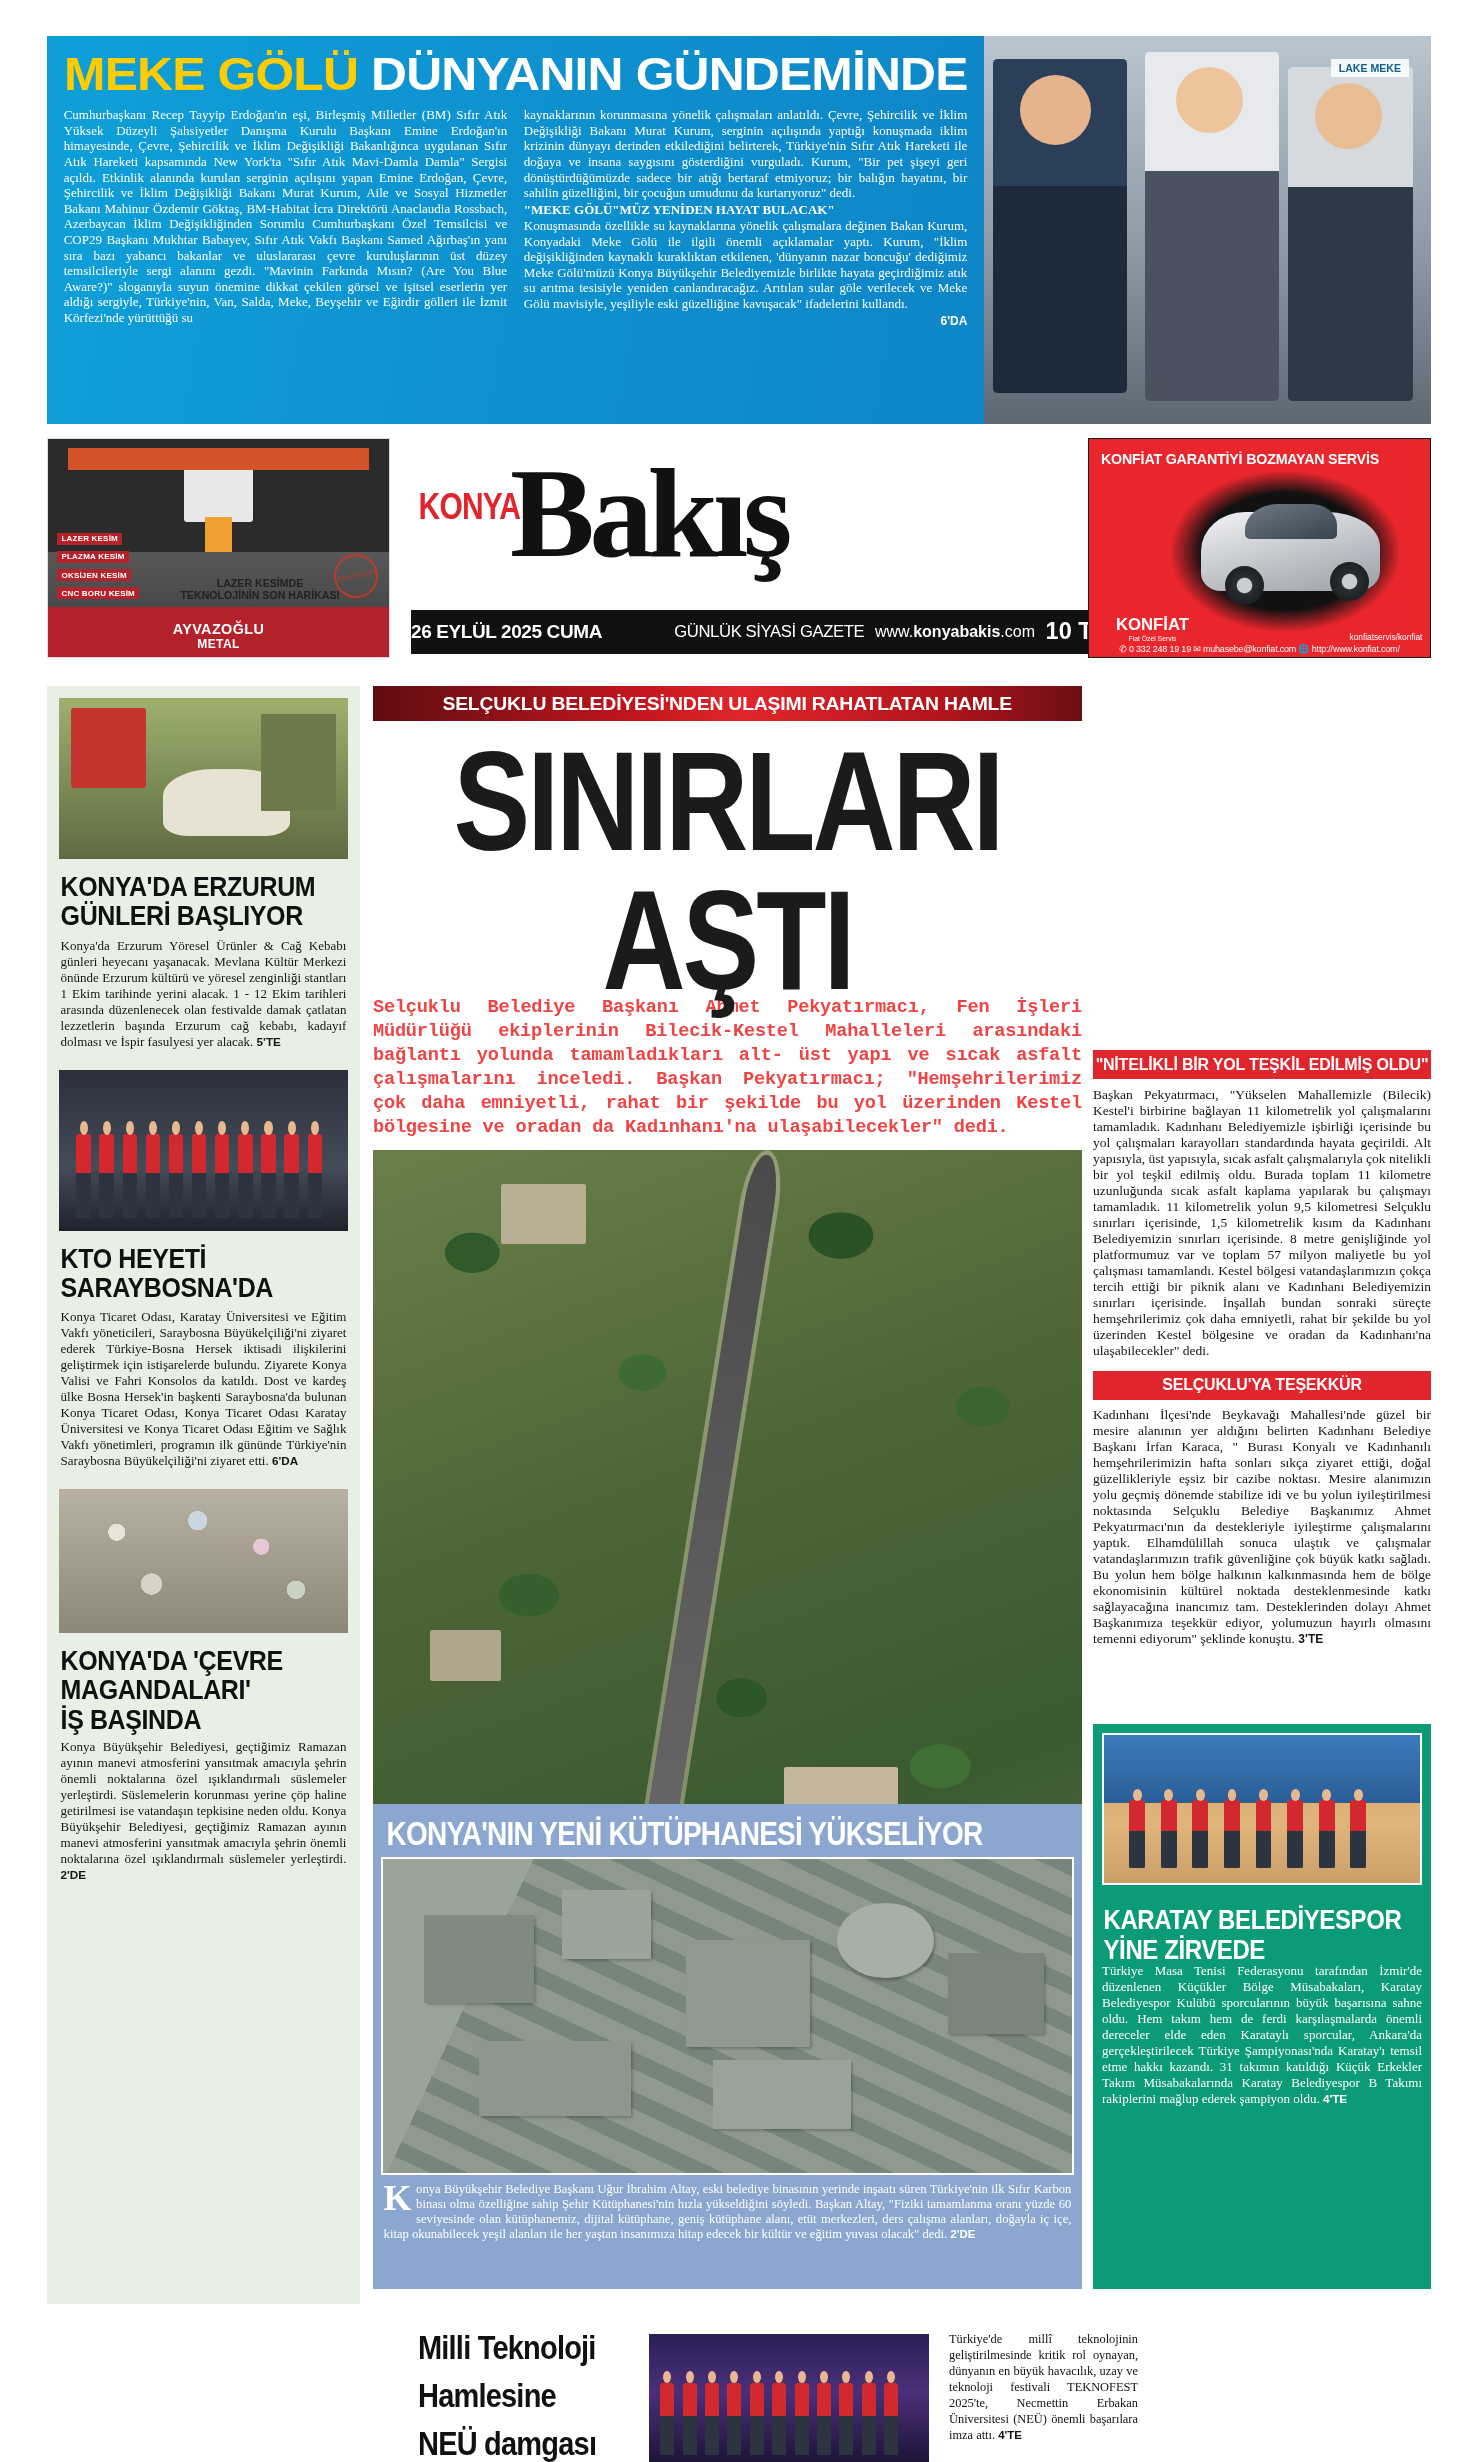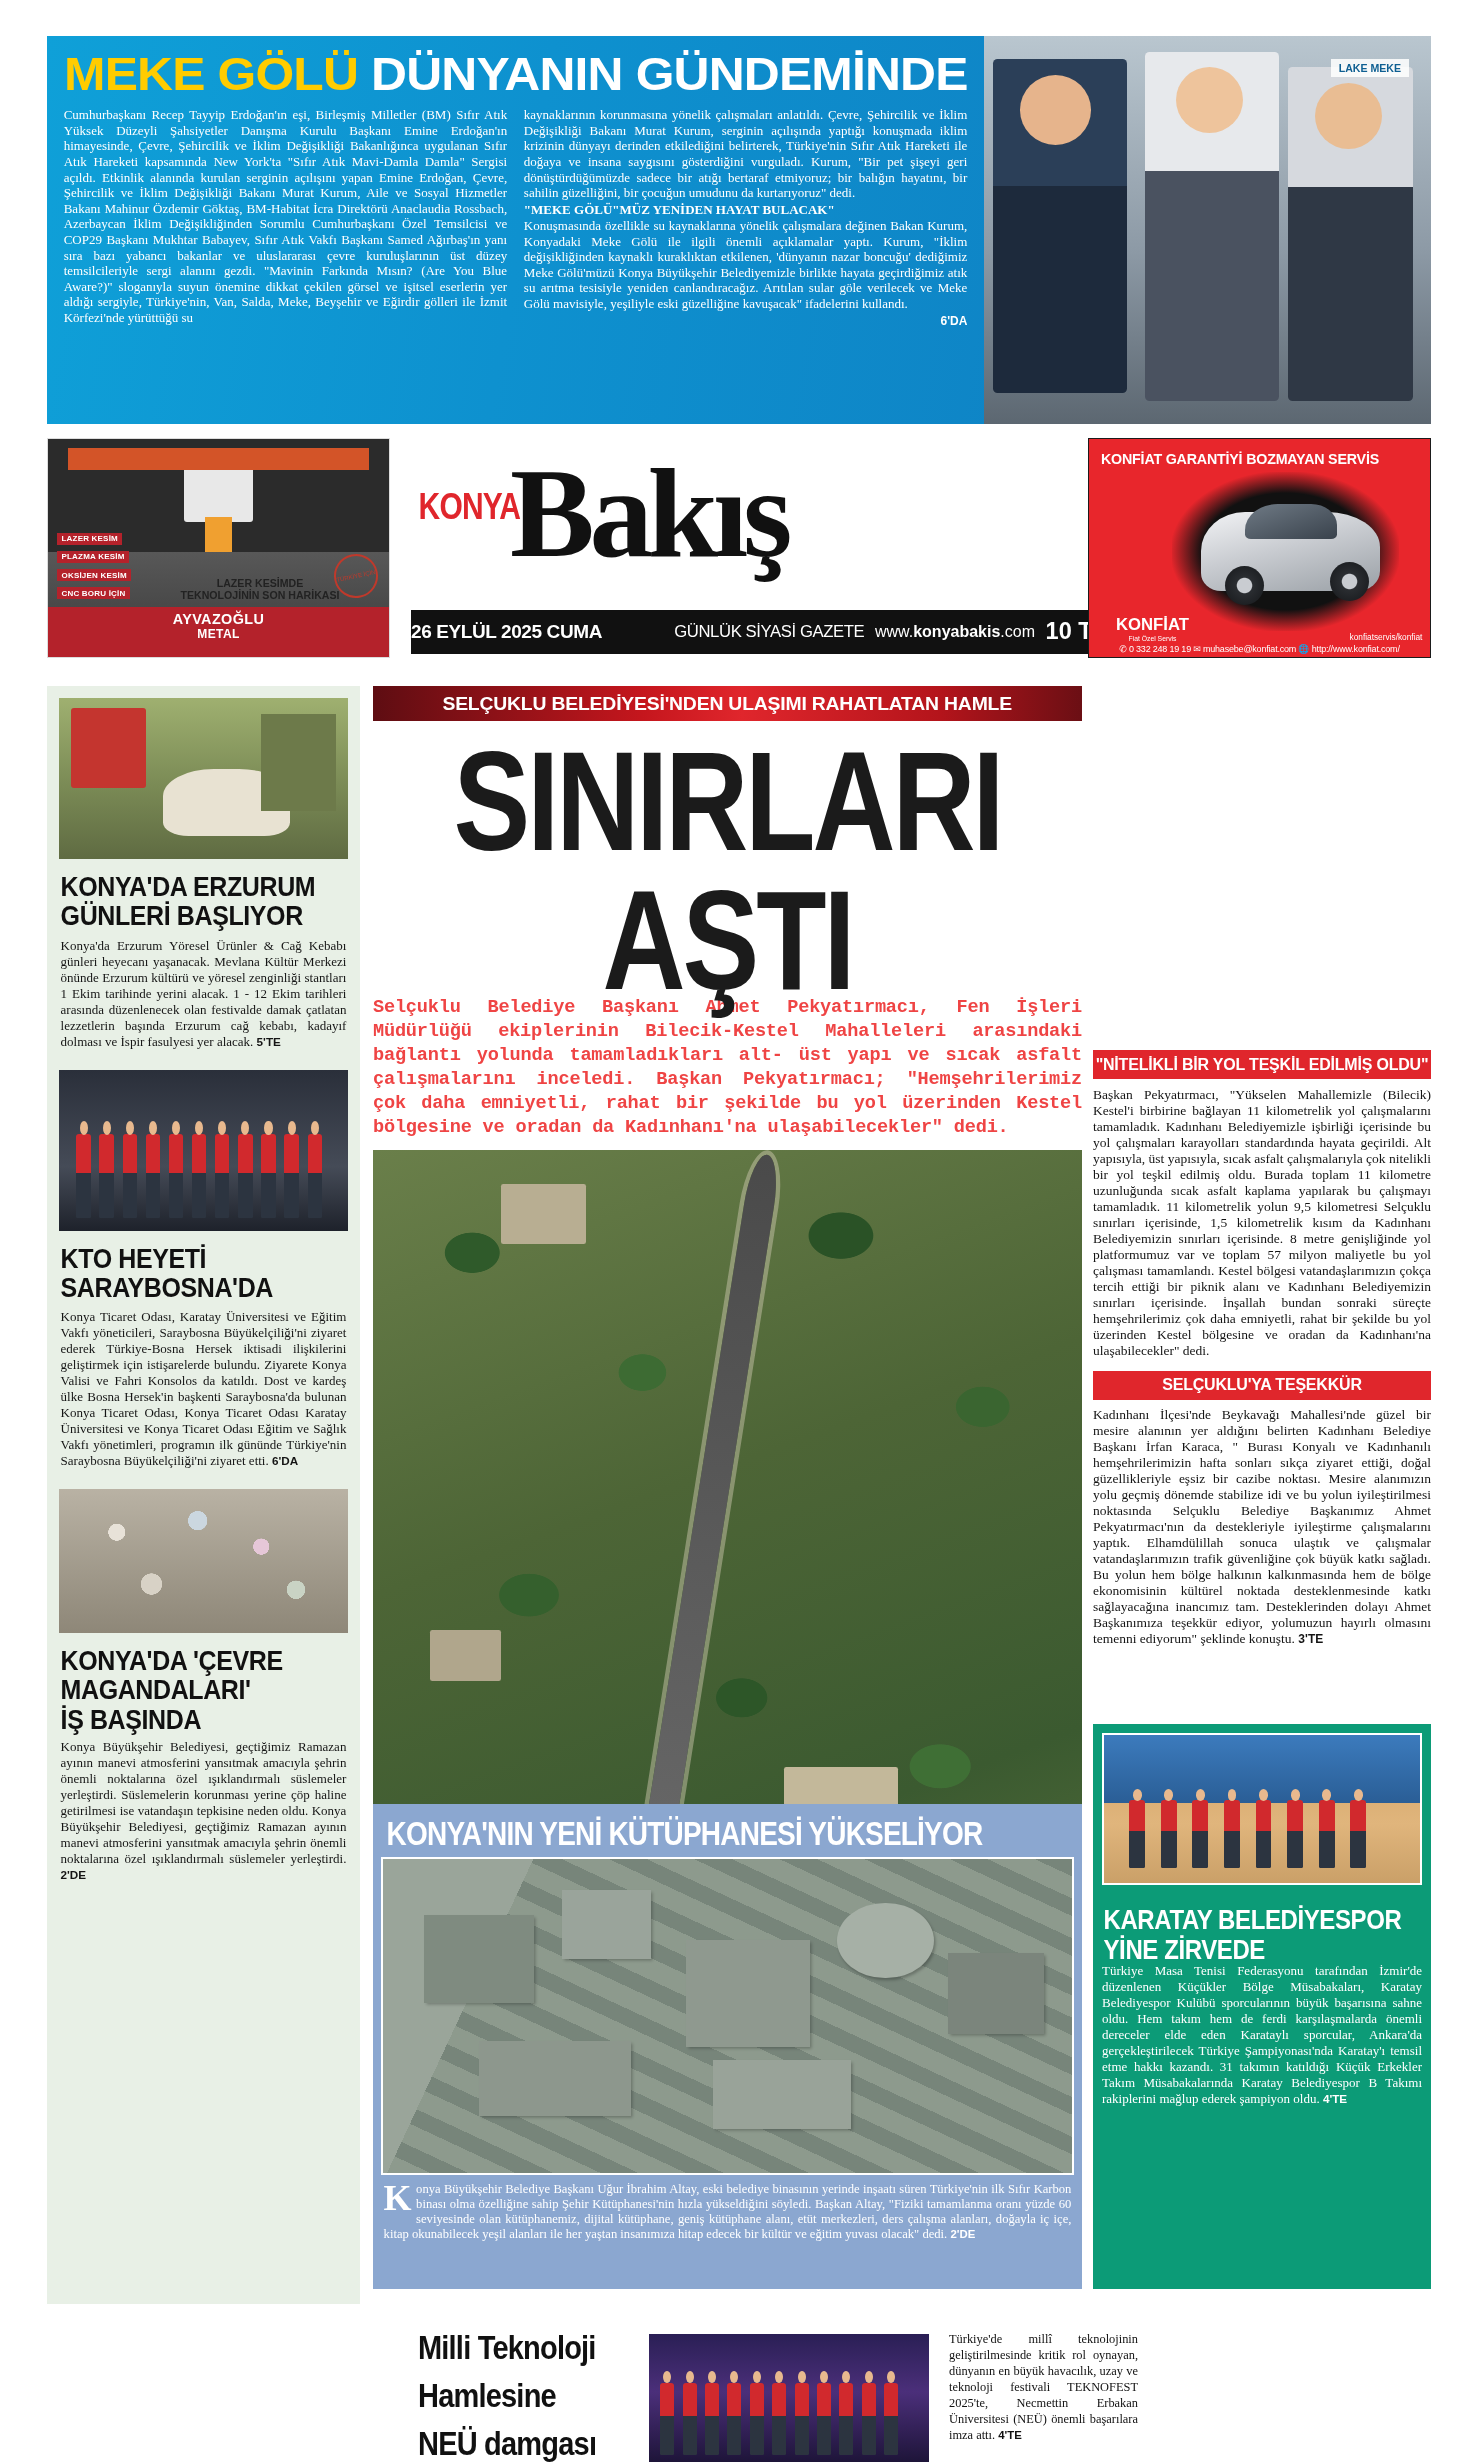--- a/index.html
+++ b/index.html
@@ -43,21 +43,21 @@
   .ad-left {
     position:absolute; left:0; top:0; width:343px; height:220px;
     background:#ffffff; border:0.8px solid #ddd; overflow:hidden;
   }
   .ad-left-img { position:absolute; inset:0; background:#1b1b1b; }
   .ad-left-band {
     position:absolute; left:0; bottom:0; width:100%; height:50px;
     background:#b4222b;
   }
   .ayvaz {
-    position:absolute; left:0; bottom:16px; width:100%; text-align:center;
+    position:absolute; left:0; bottom:6px; width:100%; text-align:center;
     color:#fff; font-family:"Liberation Sans", sans-serif;
     font-weight:bold; font-size:14.4px; line-height:14.4px; letter-spacing:0.4px;
   }
   .ayvaz small { display:block; font-size:12px; }
   .laser-caption {
     position:absolute; left:121px; bottom:56px; color:#222;
     font-family:"Liberation Sans", sans-serif; font-weight:bold;
     font-size:10.6px; line-height:12px; text-align:center; width:182px;
   }
   .laser-tags { position:absolute; left:9px; top:91px; }
@@ -326,21 +326,21 @@
 
     <div class="ad-left">
       <div class="ad-left-img" style="background:linear-gradient(180deg,#2b2b2b 0 52%,#585858 52%,#3a3a3a 100%);"></div>
       <div style="position:absolute;left:40%;top:8%;width:20%;height:30%;background:#e8e8e8;border-radius:3px;"></div>
       <div style="position:absolute;left:46%;top:36%;width:8%;height:16%;background:#f0a030;"></div>
       <div style="position:absolute;left:6%;top:4%;width:88%;height:10%;background:#d35428;"></div>
       <div class="laser-tags">
         <div class="laser-tag">LAZER KESİM</div><br>
         <div class="laser-tag">PLAZMA KESİM</div><br>
         <div class="laser-tag">OKSİJEN KESİM</div><br>
-        <div class="laser-tag">CNC BORU İÇİN</div>
+        <div class="laser-tag">CNC BORU KESİM</div>
       </div>
       <div class="laser-caption">
         <div>LAZER KESİMDE</div>
         <div>TEKNOLOJİNİN SON HARİKASI</div>
       </div>
       <div style="position:absolute;right:10.6px;bottom:59px;width:44px;height:44px;border:2.3px solid #c0392b;
                   border-radius:50%;color:#c0392b;font-family:'Liberation Sans',sans-serif;font-size:6px;
                   display:flex;align-items:center;justify-content:center;text-align:center;transform:rotate(-12deg);">TÜRKİYE İÇİN</div>
       <div class="ad-left-band"></div>
       <div class="ayvaz">

